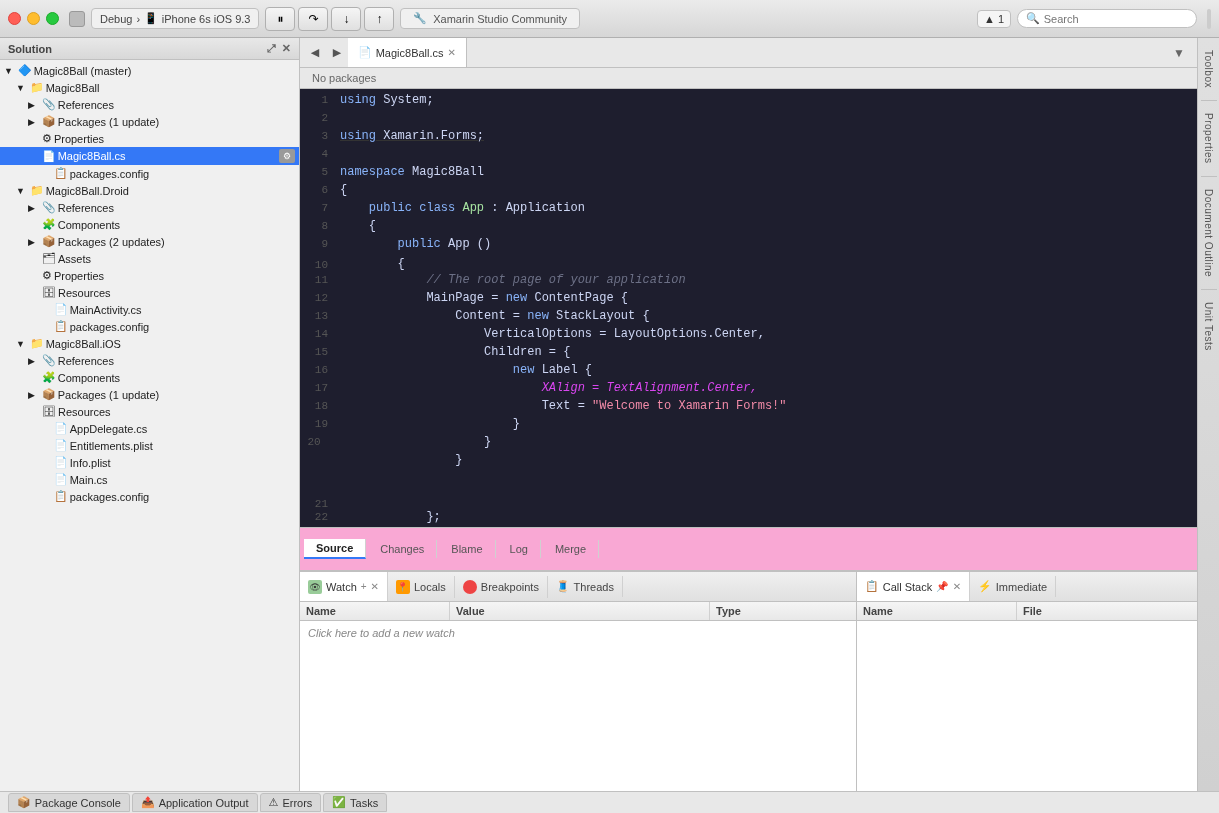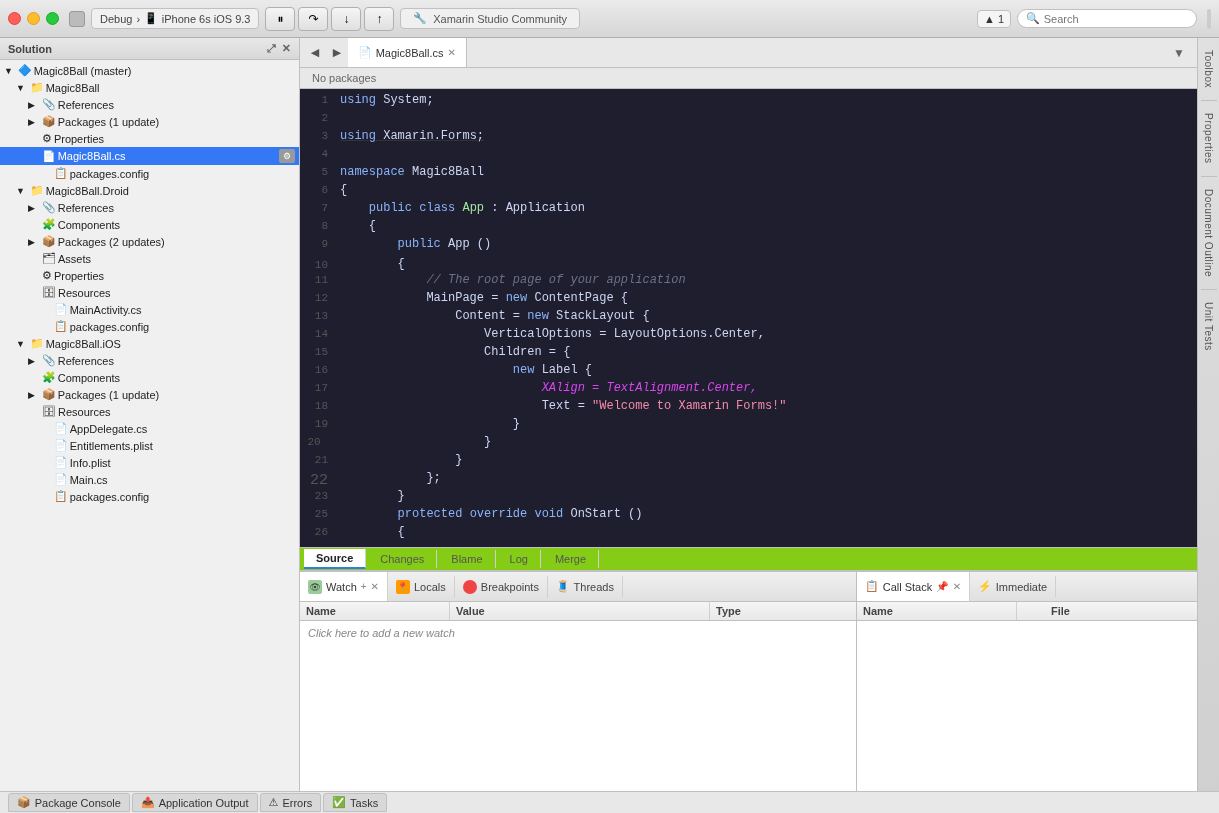--- a/index.html
+++ b/index.html
@@ -284,42 +284,42 @@
         </div>
         <div style="display: flex; align-items: flex-start; min-height: 18px;">
           <span style="width: 36px; text-align: right; padding-right: 8px; color: rgb(85, 85, 85); font-size: 11px; flex-shrink: 0; padding-top: 1px; user-select: none;">19</span>
           <span style="flex: 1 1 0%; padding-left: 4px; white-space: pre;"><span style="color: rgb(205, 214, 244);">                        }</span></span>
         </div>
         <div style="display: flex; align-items: flex-start; min-height: 18px;">
           <span style="width: 36px; text-align: center; padding-right: 8px; color: rgb(85, 85, 85); font-size: 11px; flex-shrink: 0; padding-top: 1px; user-select: none;">20</span>
           <span style="flex: 1 1 0%; padding-left: 4px; white-space: pre;"><span style="color: rgb(205, 214, 244);">                    }</span></span>
         </div>
         <div style="display: flex; align-items: flex-start; min-height: 18px;">
-          <span style="width: 36px; text-align: right; padding-right: 8px; color: rgb(85, 85, 85); font-size: 11px; flex-shrink: 0; padding-top: 1px; user-select: none;">21</span>
+          <span style="width: 36px; text-align: right; padding-right: 8px; color: rgb(85, 85, 85); font-size: 11px; flex-shrink: 0; padding-top: 1px; user-select: none; margin-top: 44px;">21</span>
           <span style="flex: 1 1 0%; padding-left: 4px; white-space: pre;"><span style="color: rgb(205, 214, 244);">                }</span></span>
         </div>
         <div style="display: flex; align-items: flex-start; min-height: 18px;">
-          <span style="width: 36px; text-align: right; padding-right: 8px; color: rgb(85, 85, 85); font-size: 15px; flex-shrink: 0; padding-top: 1px; user-select: none;">22</span>
+          <span style="width: 36px; text-align: right; padding-right: 8px; color: rgb(85, 85, 85); font-size: 11px; flex-shrink: 0; padding-top: 1px; user-select: none;">22</span>
           <span style="flex: 1 1 0%; padding-left: 4px; white-space: pre;"><span style="color: rgb(205, 214, 244);">            };</span></span>
         </div>
         <div style="display: flex; align-items: flex-start; min-height: 18px;">
           <span style="width: 36px; text-align: right; padding-right: 8px; color: rgb(85, 85, 85); font-size: 11px; flex-shrink: 0; padding-top: 1px; user-select: none;">23</span>
           <span style="flex: 1 1 0%; padding-left: 4px; white-space: pre;"><span style="color: rgb(205, 214, 244);">        }</span></span>
         </div>
         <div style="display: flex; align-items: flex-start; min-height: 18px;">
           <span style="width: 36px; text-align: right; padding-right: 8px; color: rgb(85, 85, 85); font-size: 11px; flex-shrink: 0; padding-top: 1px; user-select: none;">25</span>
           <span style="flex: 1 1 0%; padding-left: 4px; white-space: pre;"><span style="color: rgb(205, 214, 244);">        </span><span style="color: rgb(137, 180, 250);">protected</span><span style="color: rgb(205, 214, 244);"> </span><span style="color: rgb(137, 180, 250);">override</span><span style="color: rgb(205, 214, 244);"> </span><span style="color: rgb(137, 180, 250);">void</span><span style="color: rgb(205, 214, 244);"> OnStart ()</span></span>
         </div>
         <div style="display: flex; align-items: flex-start; min-height: 18px;">
           <span style="width: 36px; text-align: right; padding-right: 8px; color: rgb(85, 85, 85); font-size: 11px; flex-shrink: 0; padding-top: 1px; user-select: none;">26</span>
           <span style="flex: 1 1 0%; padding-left: 4px; white-space: pre;"><span style="color: rgb(205, 214, 244);">        {</span></span>
         </div>
       </div>
 
-    <div style="display:flex;align-items:center;background:#84cc16;border-top:1px solid #c0c0c0;border-bottom:1px solid #c0c0c0;height:24px;padding:0 4px;gap:2px;">
+    <div style="display:flex;align-items:center;background:#f9a8d4;border-top:1px solid #c0c0c0;border-bottom:1px solid #c0c0c0;height:44px;padding:0 4px;gap:2px;">
       <div style="padding:3px 12px;font-size:11px;cursor:pointer;background:white;color:#222;font-weight:600;border-right:1px solid #d0d0d0;border-bottom:2px solid #3478f6;">Source</div>
       <div style="padding:3px 12px;font-size:11px;cursor:pointer;color:#555;border-right:1px solid #d0d0d0;">Changes</div>
       <div style="padding:3px 12px;font-size:11px;cursor:pointer;color:#555;border-right:1px solid #d0d0d0;">Blame</div>
       <div style="padding:3px 12px;font-size:11px;cursor:pointer;color:#555;border-right:1px solid #d0d0d0;">Log</div>
       <div style="padding:3px 12px;font-size:11px;cursor:pointer;color:#555;border-right:1px solid #d0d0d0;">Merge</div>
     </div>
 
     <div style="height:220px;display:flex;background:#f5f5f5;border-top:1px solid #c0c0c0;">
 
       <div style="flex:1;display:flex;flex-direction:column;border-right:1px solid #c0c0c0;">
@@ -363,21 +363,21 @@
             <span style="font-size:10px;color:#888;">📌</span>
             <span style="font-size:10px;color:#888;">✕</span>
           </div>
           <div style="display:flex;align-items:center;gap:4px;padding:4px 8px;font-size:11px;cursor:pointer;color:#444;border-right:1px solid #d0d0d0;">
             <span style="font-size:11px;">⚡</span>
             <span>Immediate</span>
           </div>
         </div>
         <div style="display:flex;background:linear-gradient(to bottom,#f5f5f5,#e8e8e8);border-bottom:1px solid #c0c0c0;font-size:11px;font-weight:600;color:#444;">
           <span style="padding:3px 6px;border-right:1px solid #d0d0d0;width:160px;">Name</span>
-          <span style="padding:3px 6px;flex:1;margin-left:28px;">File</span>
+          <span style="padding:3px 6px;flex:1;">File</span>
         </div>
         <div style="flex:1;overflow:auto;background:white;"></div>
       </div>
 
     </div>
   </div>
 
   <div style="width:22px;background:linear-gradient(to bottom,#e0e0e0,#d0d0d0);border-left:1px solid #c0c0c0;display:flex;flex-direction:column;align-items:center;padding-top:4px;gap:2px;">
     <span style="writing-mode:vertical-rl;text-orientation:mixed;font-size:10px;color:#555;padding:8px 2px;cursor:pointer;letter-spacing:0.5px;">Toolbox</span>
     <div style="width:16px;height:1px;background:#c0c0c0;margin:2px 0;"></div>

